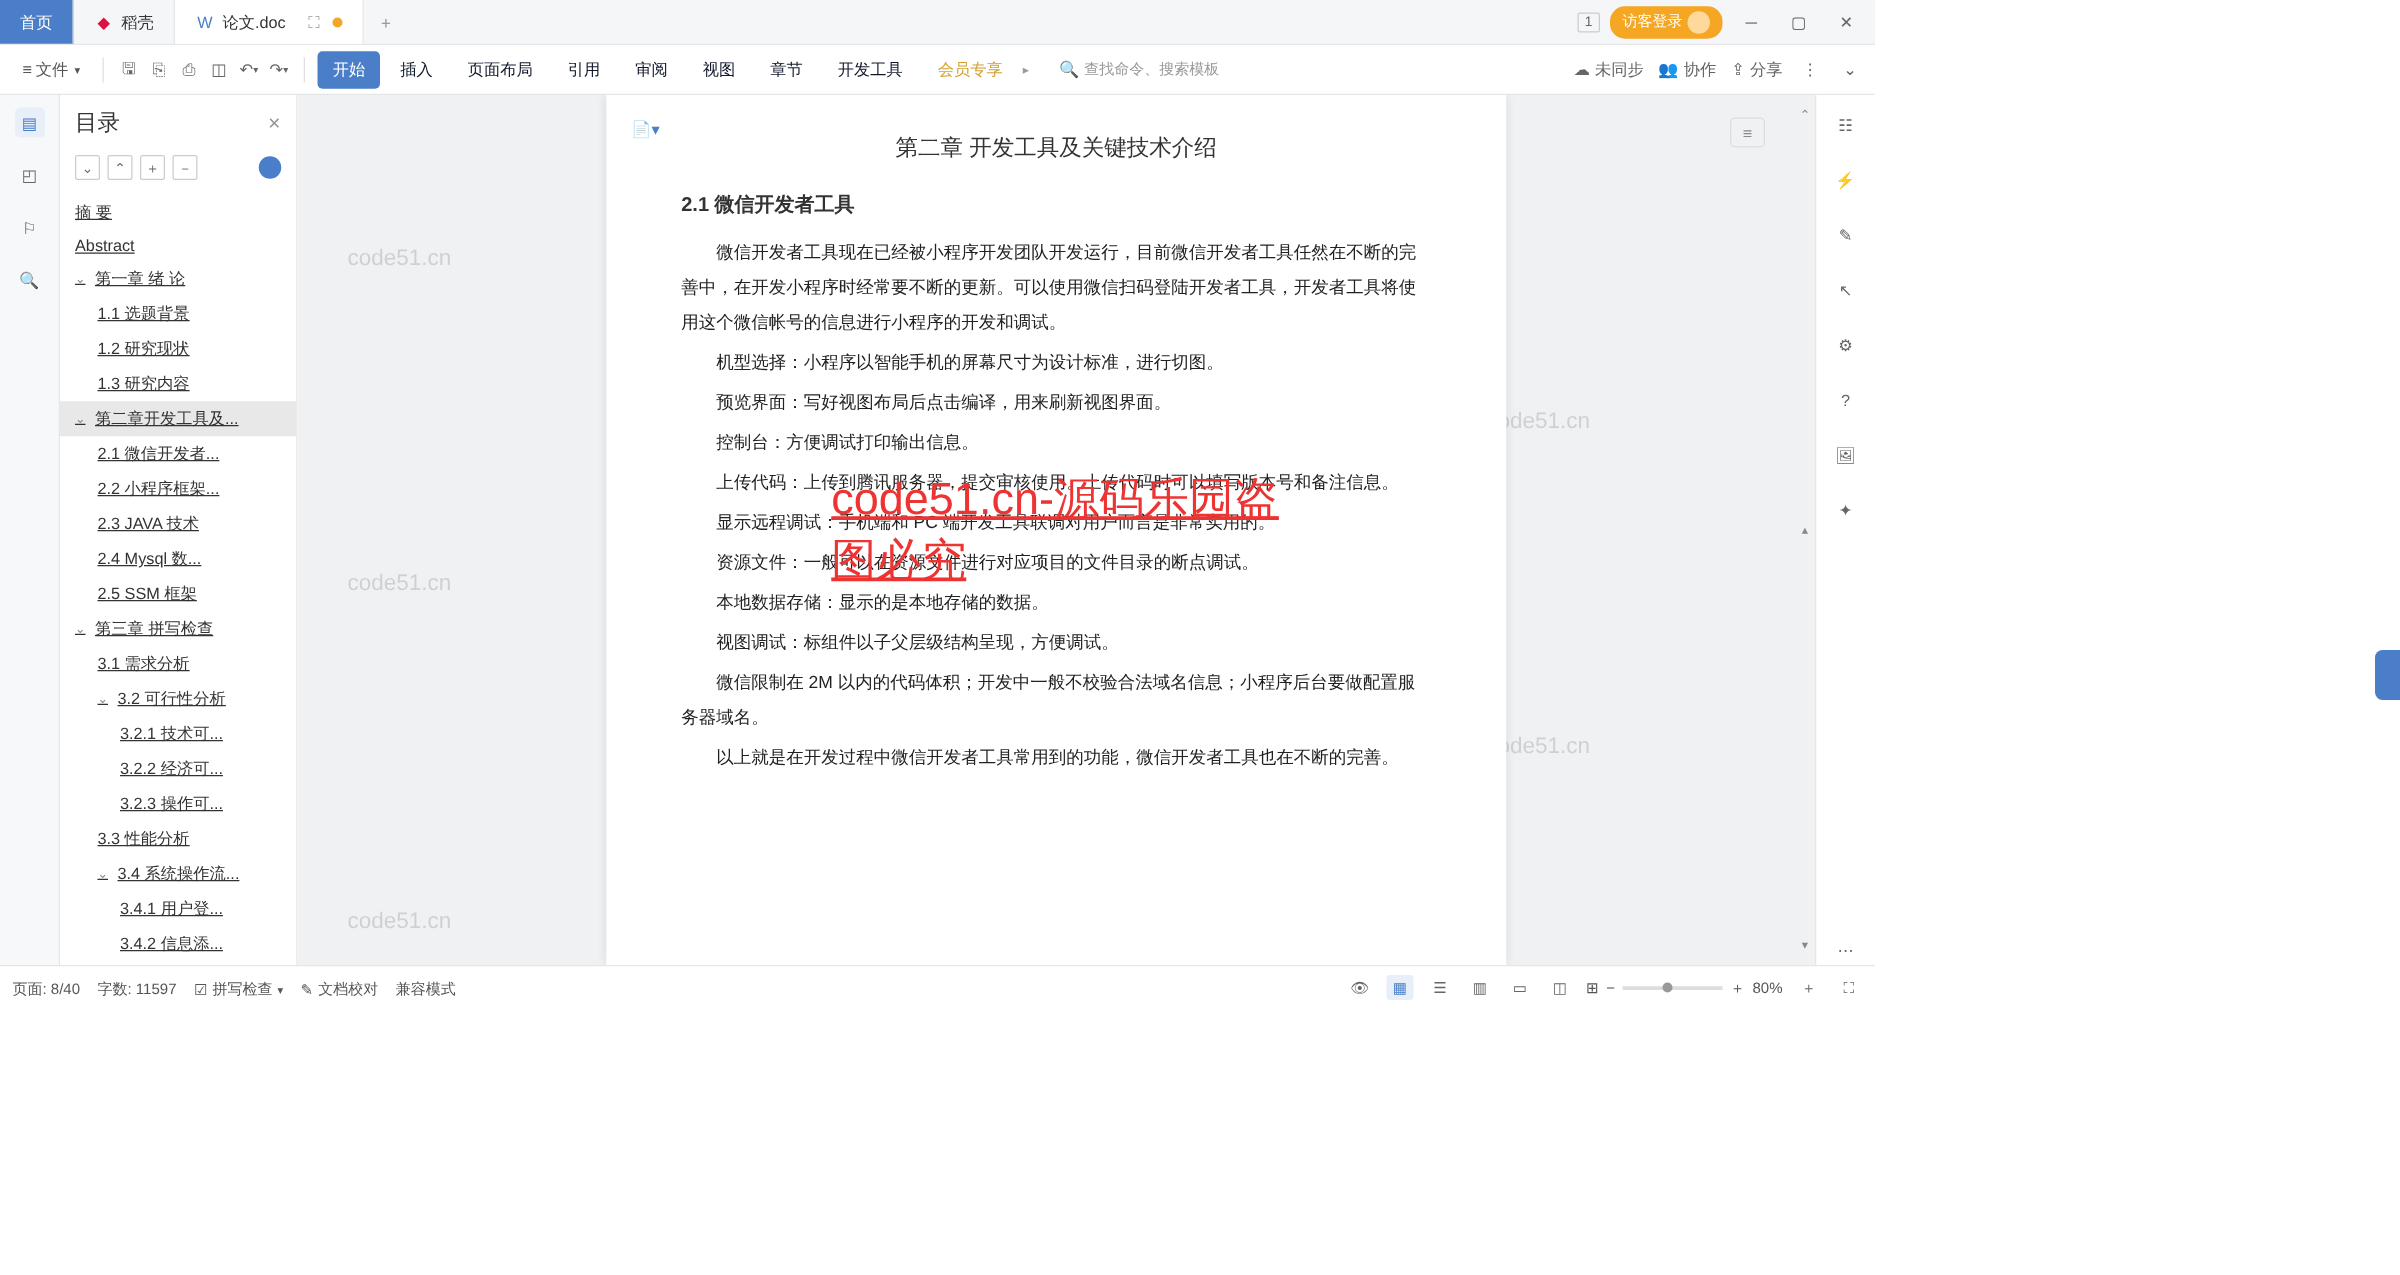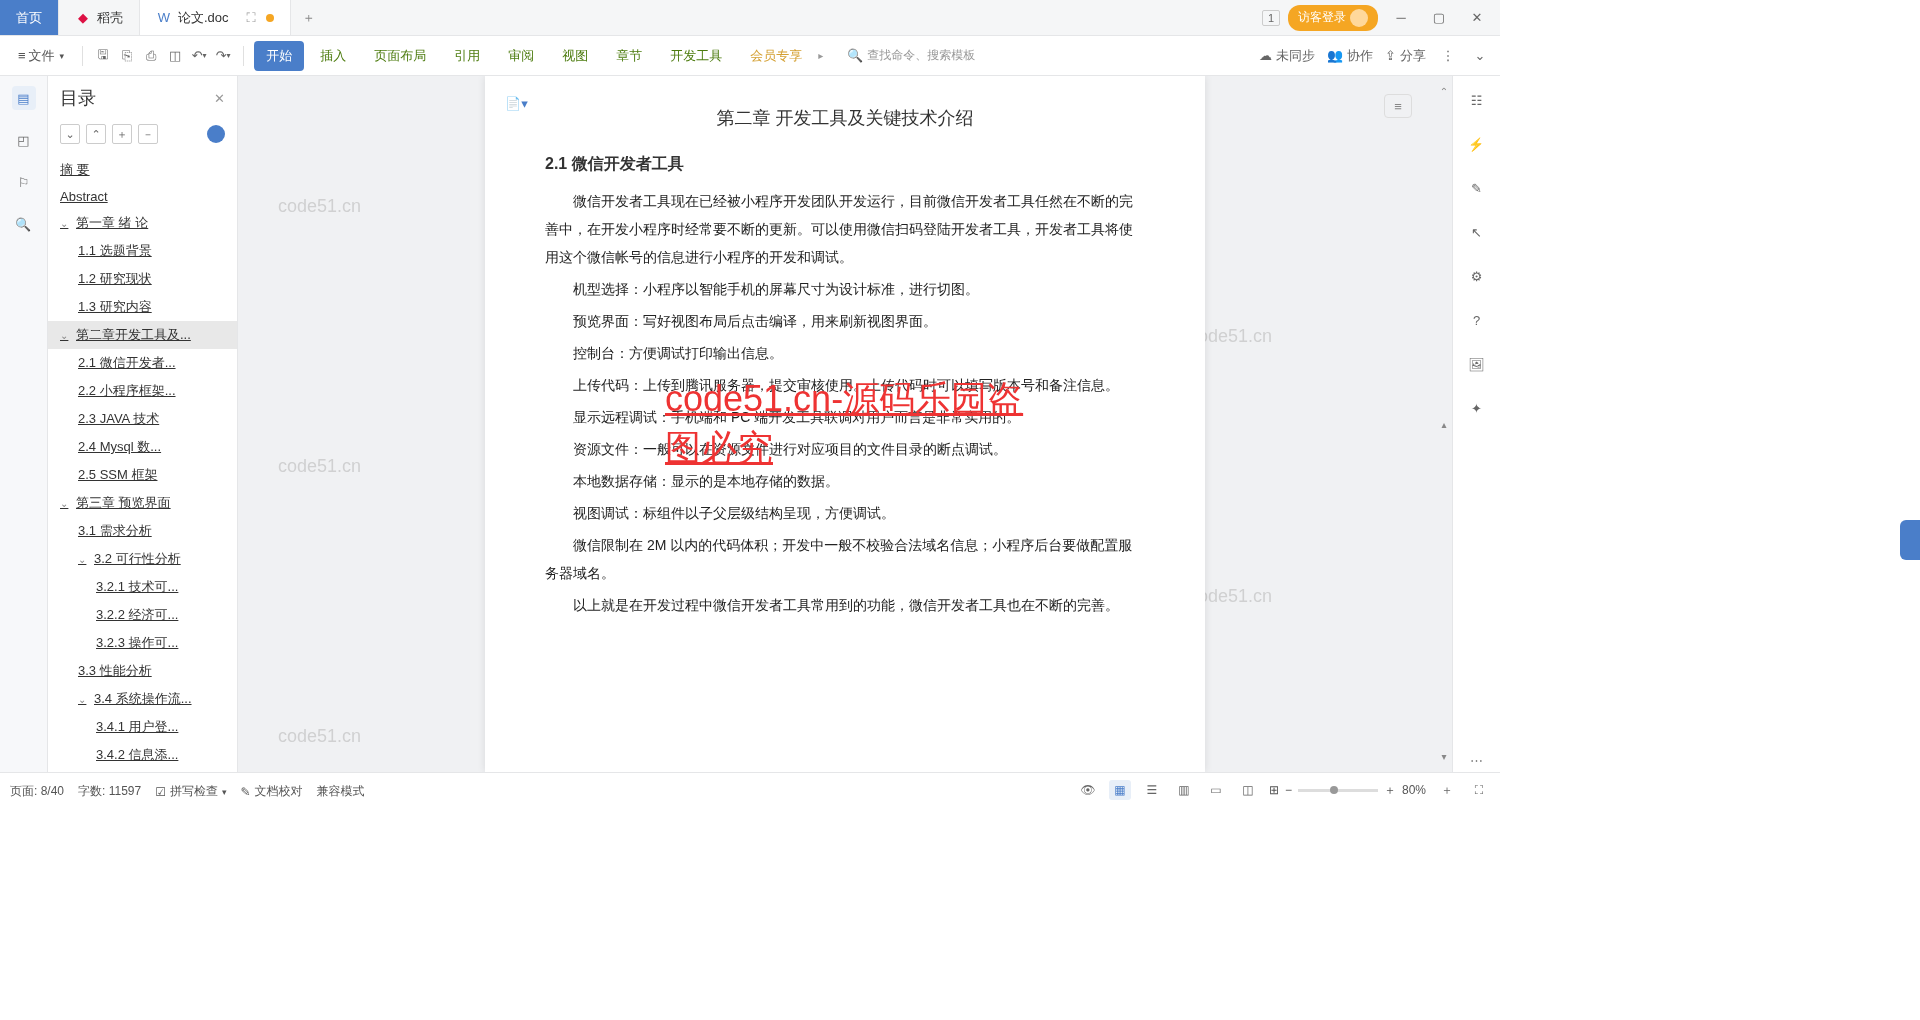--- a/index.html
+++ b/index.html
@@ -20,21 +20,21 @@
 .login-btn { background: #f5a623; color: #fff; padding: 4px 10px; border-radius: 12px; display: flex; align-items: center; gap: 4px; font-size: 12px; }
 .avatar { width: 18px; height: 18px; border-radius: 50%; background: #ffd89b; }
 .win-btn { width: 30px; height: 30px; display: flex; align-items: center; justify-content: center; color: #666; cursor: pointer; }
 .num-badge { border: 1px solid #ccc; padding: 1px 5px; font-size: 11px; border-radius: 2px; color: #666; }
 
 
 .toolbar { height: 40px; display: flex; align-items: center; padding: 0 10px; border-bottom: 1px solid #e5e6e8; gap: 4px; }
 .tb-btn { padding: 4px 8px; color: #555; cursor: pointer; display: flex; align-items: center; gap: 3px; }
 .tb-icon { width: 20px; height: 20px; color: #666; display: flex; align-items: center; justify-content: center; }
 .tb-divider { width: 1px; height: 20px; background: #e0e0e0; margin: 0 6px; }
-.ribbon-tab { padding: 6px 12px; cursor: pointer; color: #4d7c0f; }
+.ribbon-tab { padding: 6px 12px; cursor: pointer; color: #0f172a; }
 .ribbon-tab.active { background: #4a7ec9; color: #fff; border-radius: 4px; }
 .ribbon-tab.vip { color: #d4a033; }
 .search-box { margin-left: 20px; display: flex; align-items: center; color: #999; gap: 4px; }
 .toolbar-right { margin-left: auto; display: flex; align-items: center; gap: 12px; }
 .sync-btn { display: flex; align-items: center; gap: 4px; color: #666; cursor: pointer; }
 
 
 .main { display: flex; height: calc(100% - 36px - 40px - 28px); }
 .rail { width: 48px; background: #f7f8fa; border-right: 1px solid #e5e6e8; display: flex; flex-direction: column; align-items: center; padding-top: 10px; gap: 18px; }
 .rail-icon { width: 24px; height: 24px; color: #666; cursor: pointer; display: flex; align-items: center; justify-content: center; }
@@ -208,21 +208,21 @@
           <span>2.3 JAVA 技术</span>
         </div>
         <div class="ol-item l2">
           <span>2.4   Mysql 数...</span>
         </div>
         <div class="ol-item l2">
           <span>2.5 SSM 框架</span>
         </div>
         <div class="ol-item l1">
           <span class="chev">⌄</span>
-          <span>第三章 预览界面</span>
+          <span>第三章 拼写检查</span>
         </div>
         <div class="ol-item l2">
           <span>3.1 需求分析</span>
         </div>
         <div class="ol-item l2">
           <span class="chev">⌄</span>
           <span>3.2 可行性分析</span>
         </div>
         <div class="ol-item l3">
           <span>3.2.1 技术可...</span>

